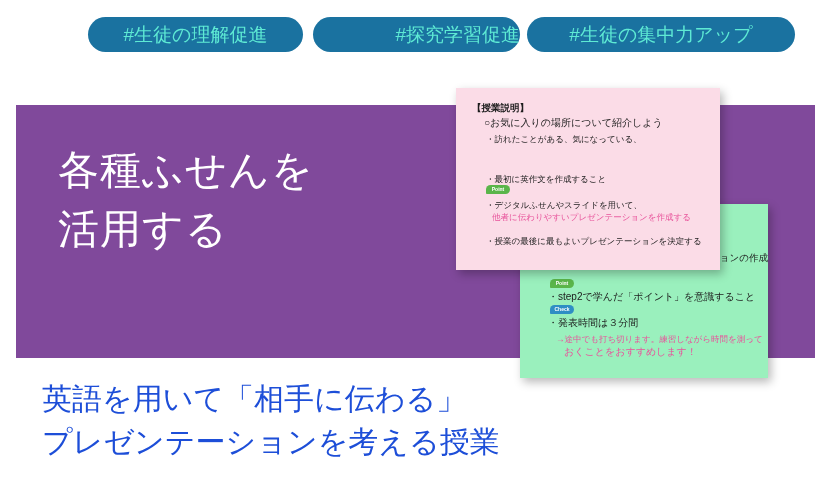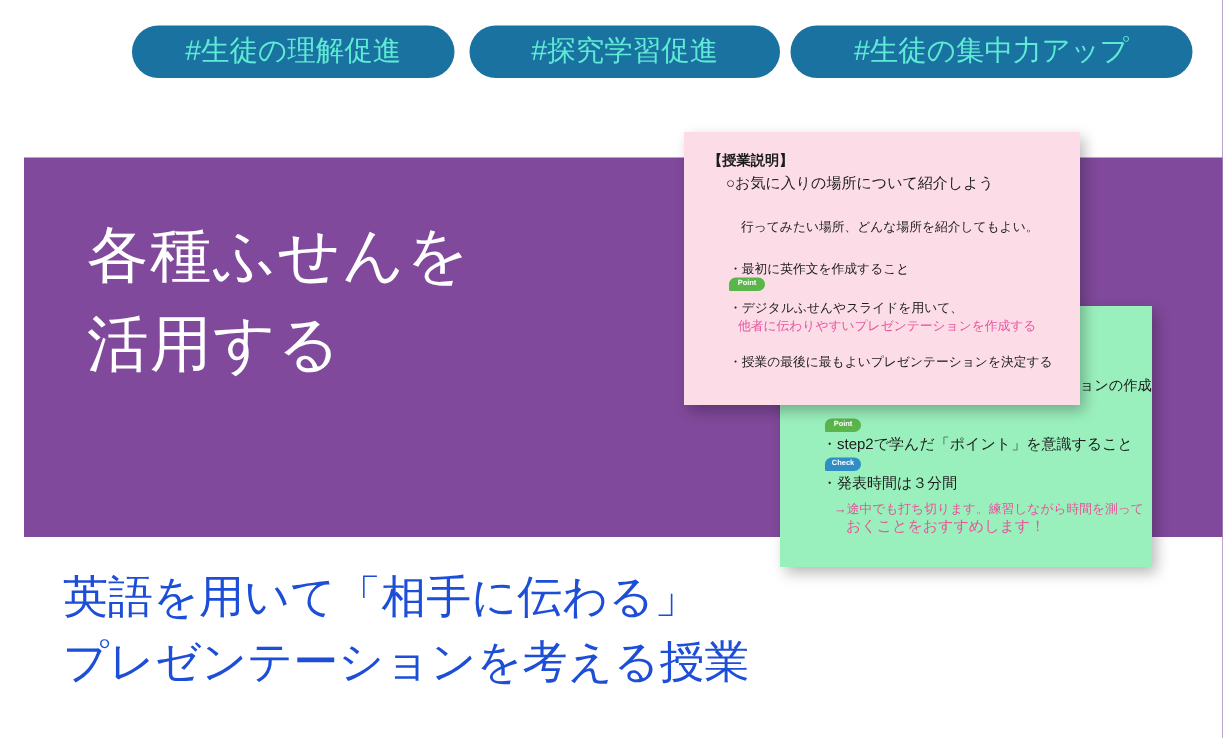--- a/index.html
+++ b/index.html
@@ -20,21 +20,21 @@
     border-radius:18px;
     color:#5eead4;
     font-size:19px;
     line-height:35px;
     text-align:center;
     white-space:nowrap;
     letter-spacing:0px;
     font-weight:400;
   }
   .pill-1{left:88px;width:215px;}
-  .pill-2{left:313px;width:207px;}
+  .pill-2{left:313px;width:207px;text-align:right;}
   .pill-3{left:527px;width:268px;}
 
   
   .banner{
     position:absolute;left:0;top:105px;width:815px;height:253px;
     background:#80499b;
     margin-left:16px;
   }
   .banner-title{
     position:absolute;left:42px;top:36px;
@@ -148,21 +148,21 @@
       <div class="ln g4">・発表時間は３分間</div>
       <div class="ln g5 redish">→途中でも打ち切ります。練習しながら時間を測って</div>
       <div class="ln g6 redish">おくことをおすすめします！</div>
     </div>
   </div>
 
   <div class="note note-pink">
     <div class="n-body">
       <div class="ln p1">【授業説明】</div>
       <div class="ln p2">○お気に入りの場所について紹介しよう</div>
-      <div class="ln p4">行ってみたい場所、どんな場所を紹介してもよい。</div>
+      <div class="ln p3">・訪れたことがある、気になっている、</div>
       <div class="ln p5">・最初に英作文を作成すること</div>
       <div class="badge badge-green bp1">Point</div>
       <div class="ln p6">・デジタルふせんやスライドを用いて、</div>
       <div class="ln p7 pinkred">他者に伝わりやすいプレゼンテーションを作成する</div>
       <div class="ln p8">・授業の最後に最もよいプレゼンテーションを決定する</div>
     </div>
   </div>
 
   <div class="caption">英語を用いて「相手に伝わる」
 プレゼンテーションを考える授業</div>

